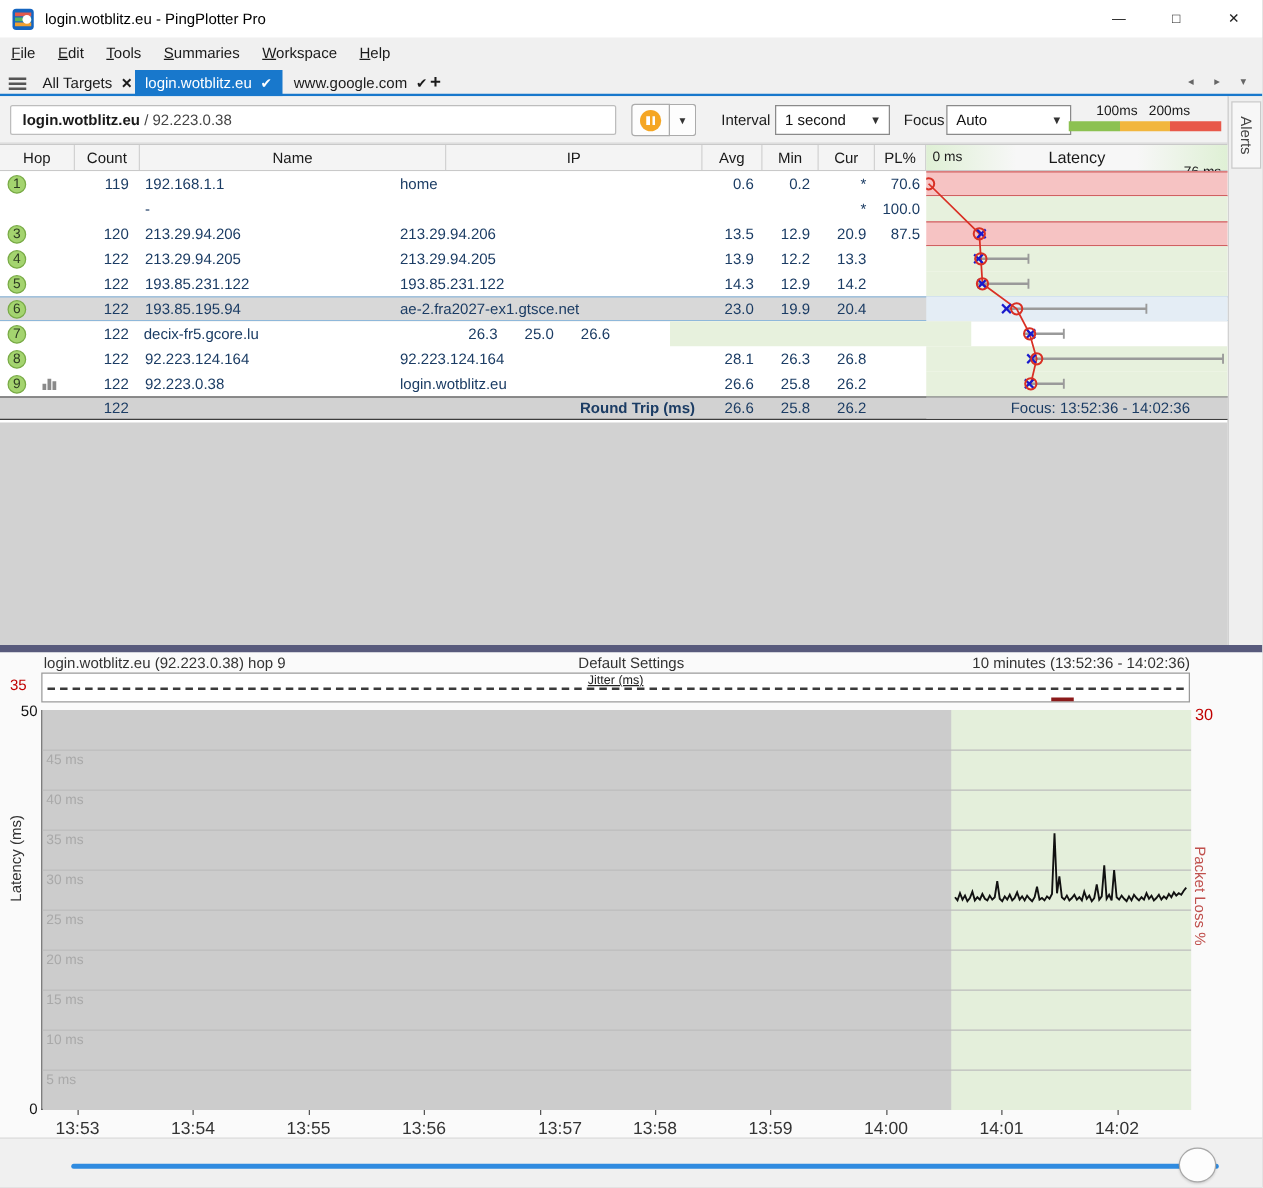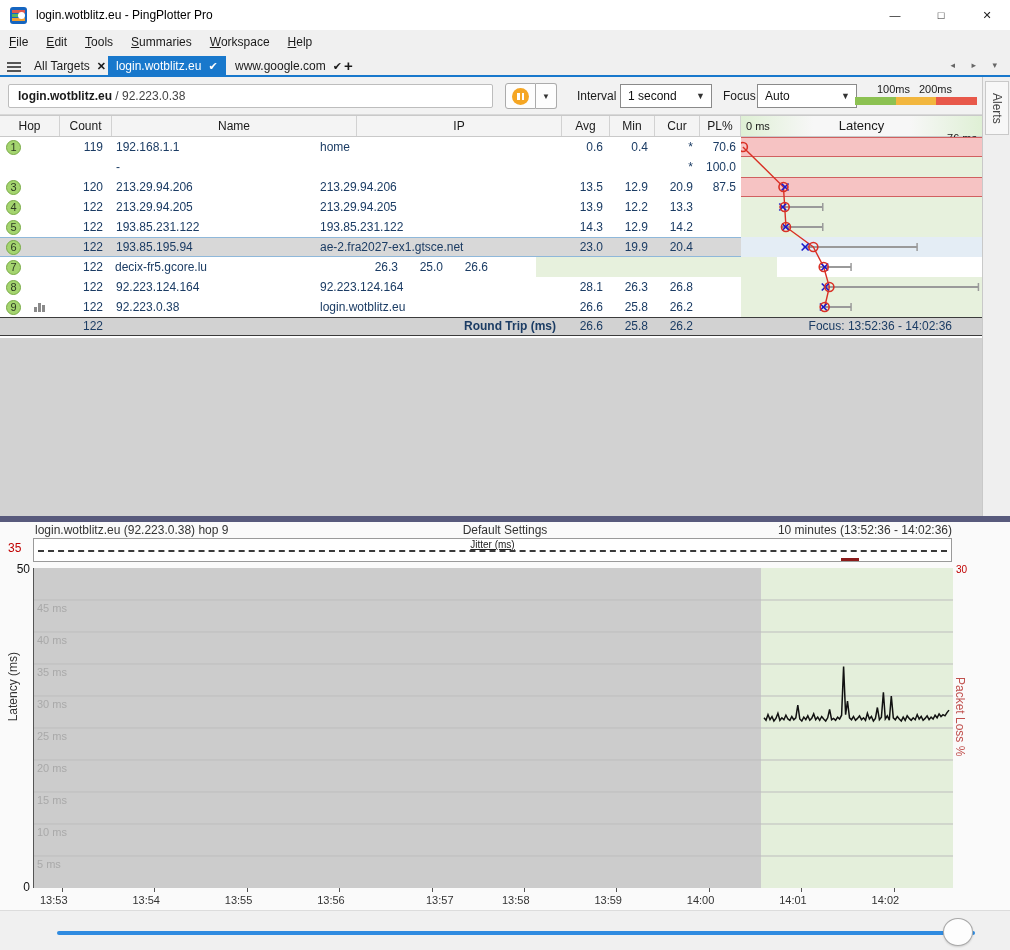--- a/index.html
+++ b/index.html
@@ -98,25 +98,25 @@
   #jitter { position:absolute; left:33px; top:16px; width:919px; height:24px; background:#fff; border:1px solid #9a9a9a; }
   #jitter-line { position:absolute; left:4px; right:4px; top:11px; border-top:2px dashed #3a3a3a; }
   #jitter-label { position:absolute; left:0; width:100%; text-align:center; top:0px; font-size:10px; color:#222; text-decoration:underline; background:transparent; }
   #jitter-scale { position:absolute; left:8px; top:19px; font-size:12px; color:#c00000; }
   #jitter-loss { position:absolute; left:88%; bottom:0; width:2%; height:3px; background:#8b1a1a; }
   #plot { position:absolute; left:33px; top:46px; width:919px; height:320px; border-left:1px solid #555; border-bottom:1px solid #555; }
   #plot svg { display:block; }
   #y-top { position:absolute; left:6px; top:40px; width:24px; text-align:right; color:#111; }
   #y-bottom { position:absolute; left:6px; top:358px; width:24px; text-align:right; color:#111; }
   #ylabel { position:absolute; left:6px; top:130px; writing-mode:vertical-rl; transform:rotate(180deg); color:#333; font-size:12px; }
-  #pl-max { position:absolute; left:956px; top:42px; color:#c00000; font-size:10px; }
+  #pl-max { position:absolute; left:956px; top:42px; color:#c00000; font-size:13px; }
   #pl-label { position:absolute; left:953px; top:155px; writing-mode:vertical-rl; color:#c0504d; font-size:12px; }
   .grid-label { position:absolute; font-size:11px; color:#a9a9a9; }
   #xaxis { position:absolute; left:0; top:370px; width:1010px; height:16px; }
-  .x-label { position:absolute; top:2px; width:44px; margin-left:-22px; text-align:left; font-size:11px; color:#333; }
+  .x-label { position:absolute; top:2px; width:44px; margin-left:-22px; text-align:center; font-size:14px; color:#333; }
   .x-tick { position:absolute; top:-4px; width:1px; height:4px; background:#555; }
 
   
   #scrollzone { position:absolute; left:0; top:910px; width:1010px; height:40px; background:#f0f0f0; border-top:1px solid #dcdcdc; }
   #scroll-track { position:absolute; left:57px; top:20px; width:918px; height:4px; background:#2f8be0; border-radius:2px; }
   #scroll-thumb { position:absolute; left:943px; top:7px; width:30px; height:28px; background:#fdfdfd; border:1px solid #a8a8a8; border-radius:50%; box-shadow:0 1px 2px rgba(0,0,0,0.15); }
 </style>
 </head>
 <body>
 
@@ -205,21 +205,21 @@
     <div id="tbody">
 
     <div class="trow lossrow">
           <div class="hopwrap cell">
             <div class="hop-circle">1</div>
           </div>
           <div class="cell w-count num">119</div>
           <div class="cell w-ip">192.168.1.1</div>
           <div class="cell w-name">home</div>
           <div class="cell w-avg num">0.6</div>
-          <div class="cell w-min num">0.4</div>
+          <div class="cell w-min num">0.2</div>
           <div class="cell w-cur num">*</div>
           <div class="cell w-pl num">70.6</div>
           <div class="cell w-graph"></div>
         </div>
         <div class="trow">
           <div class="hopwrap cell"></div>
           <div class="cell w-count num"></div>
           <div class="cell w-ip">-</div>
           <div class="cell w-name"></div>
           <div class="cell w-avg num"></div>

